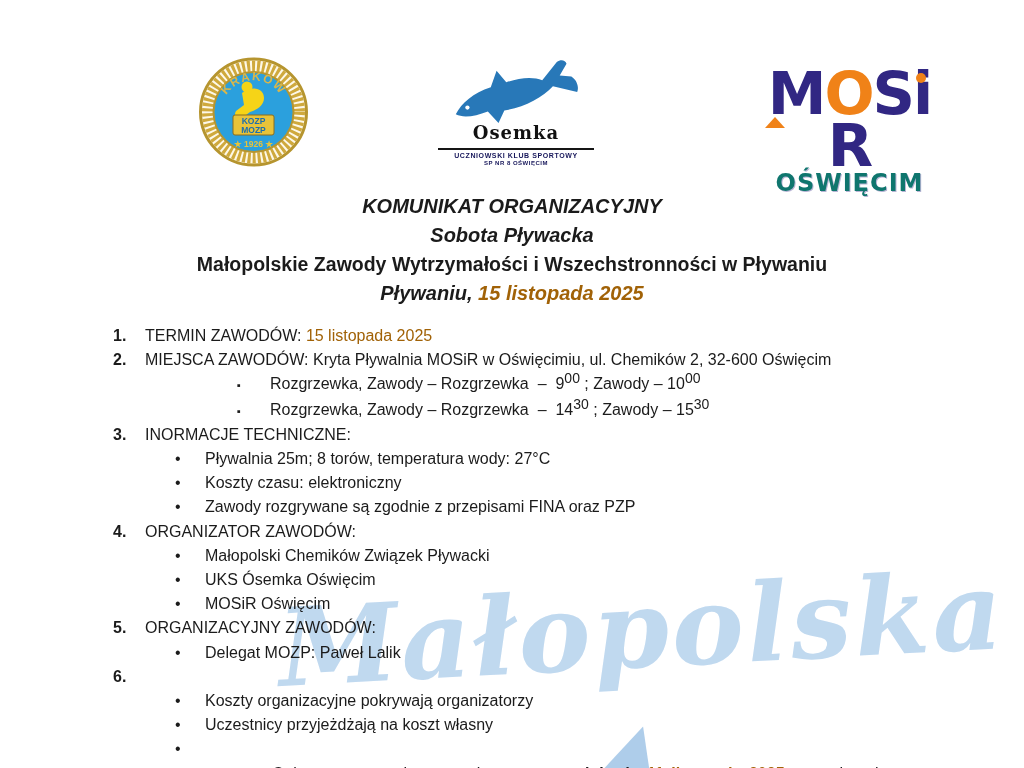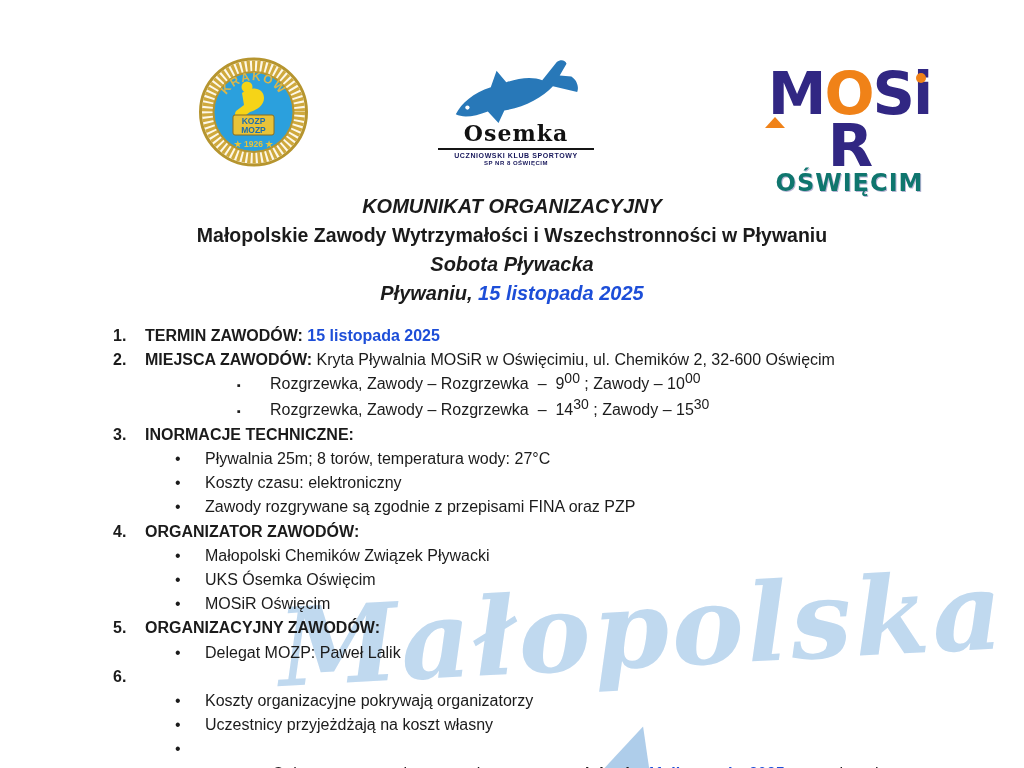--- a/index.html
+++ b/index.html
@@ -13,21 +13,21 @@
     font-size:108px;letter-spacing:3px;transform:rotate(-3deg);opacity:.95}
   .wm-shape{position:absolute;left:612px;top:726px;width:0;height:0;z-index:0;
     border-left:22px solid transparent;border-right:28px solid transparent;
     border-bottom:52px solid #aecdea;transform:rotate(20deg)}
   .content{position:relative;z-index:1}
 
   
   .logo-kozp{position:absolute;left:197px;top:56px;width:113px;height:112px}
   .logo-osemka{position:absolute;left:433px;top:58px;width:166px;text-align:center}
   .dolphin{display:block;margin:0 auto}
-  .osemka-name{font-family:"DejaVu Serif",serif;font-weight:bold;font-size:22px;
+  .osemka-name{font-family:"DejaVu Serif",serif;font-weight:bold;font-size:18px;
     color:#111;line-height:26px;letter-spacing:1px;margin-top:-6px}
   .osemka-rule{width:156px;border-top:2px solid #151515;margin:2px auto 2px}
   .osemka-sub1{font-size:7px;font-weight:bold;color:#16165a;letter-spacing:.6px}
   .osemka-sub2{font-size:6px;font-weight:bold;color:#16165a;letter-spacing:.5px;margin-top:1px}
 
   .logo-mosir{position:absolute;left:752px;top:60px;width:195px;text-align:center}
   .mosir-word{position:relative;display:inline-block;font-family:"DejaVu Sans",sans-serif;
     font-weight:bold;font-size:59px;line-height:52px;letter-spacing:-2px;margin-top:8px}
   .mosir-word .navy{color:#312783}
   .mosir-word .orange{color:#f08218}
@@ -39,27 +39,27 @@
   .mosir-arrow .stem{width:9px;height:9px;background:#f08218;margin:0 auto}
   .mosir-city{font-family:"DejaVu Sans",sans-serif;font-weight:bold;font-size:24px;
     color:#0f766e;letter-spacing:1px;line-height:26px;margin-top:-2px;
     text-shadow:1px 1px 0 rgba(49,39,131,.35)}
 
   
   .title-block{position:absolute;left:0;top:192px;width:1024px;text-align:center}
   .t-line{line-height:29px}
   .t1,.t2,.t4{font-size:20px;font-weight:bold;font-style:italic}
   .t3{font-size:19.5px;font-weight:bold}
-  .red{color:#1d4ed8}
+  .red{color:#a16207}
 
   
   .doc-list{position:absolute;left:113px;top:324px;width:840px;font-size:16px;line-height:24.2px}
   .row{display:flex;align-items:baseline}
   .num{flex:0 0 32px;font-weight:bold}
-  .hd{font-weight:bold}
+  .hd{font-weight:normal}
   .sq-row{padding-left:124px}
   .sq-b{flex:0 0 33px;font-size:11px}
   .dot-row{padding-left:62px}
   .dot-b{flex:0 0 30px;font-size:16px}
   .arrow-row{padding-left:142px}
   .ar-b{flex:0 0 17px;font-size:14px}
   .wide{word-spacing:3px}
   sup{font-size:14px;line-height:0}
   .b{font-weight:bold}
 </style>
@@ -113,22 +113,22 @@
 
     <div class="logo-mosir">
       <div class="mosir-word">
         <span class="mosir-arrow"><span class="tri"></span><span class="stem"></span></span><span class="navy">M</span><span class="orange">O</span><span class="navy">S</span><span class="mosir-i"><span>i</span><span class="mosir-idot"></span></span><span class="navy">R</span>
       </div>
       <div class="mosir-city">OŚWIĘCIM</div>
     </div>
 
     <div class="title-block">
       <div class="t-line t1">KOMUNIKAT ORGANIZACYJNY</div>
+      <div class="t-line t2">Sobota Pływacka</div>
       <div class="t-line t3">Małopolskie Zawody Wytrzymałości i Wszechstronności w Pływaniu</div>
-      <div class="t-line t2">Sobota Pływacka</div>
       <div class="t-line t4"><span>Pływaniu, </span><span class="red">15 listopada 2025</span></div>
     </div>
 
     <div class="doc-list">
 
       <div class="row">
         <span class="num">1.</span>
         <span class="txt"><span class="hd">TERMIN ZAWODÓW: </span><span class="hd red">15 listopada 2025</span></span>
       </div>
 

